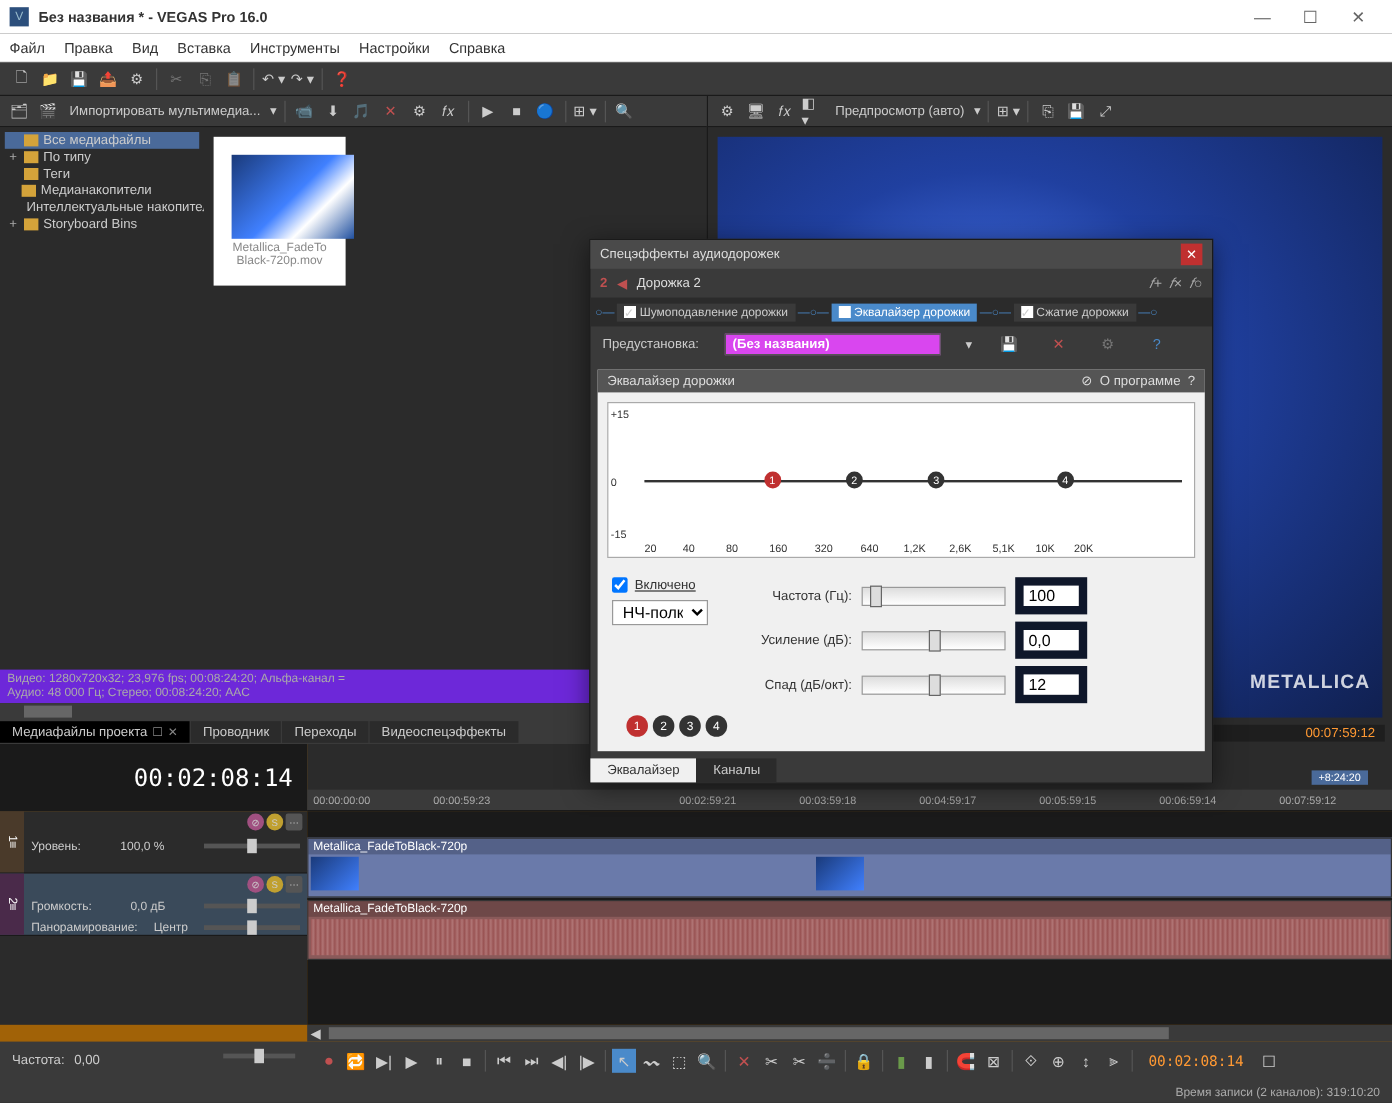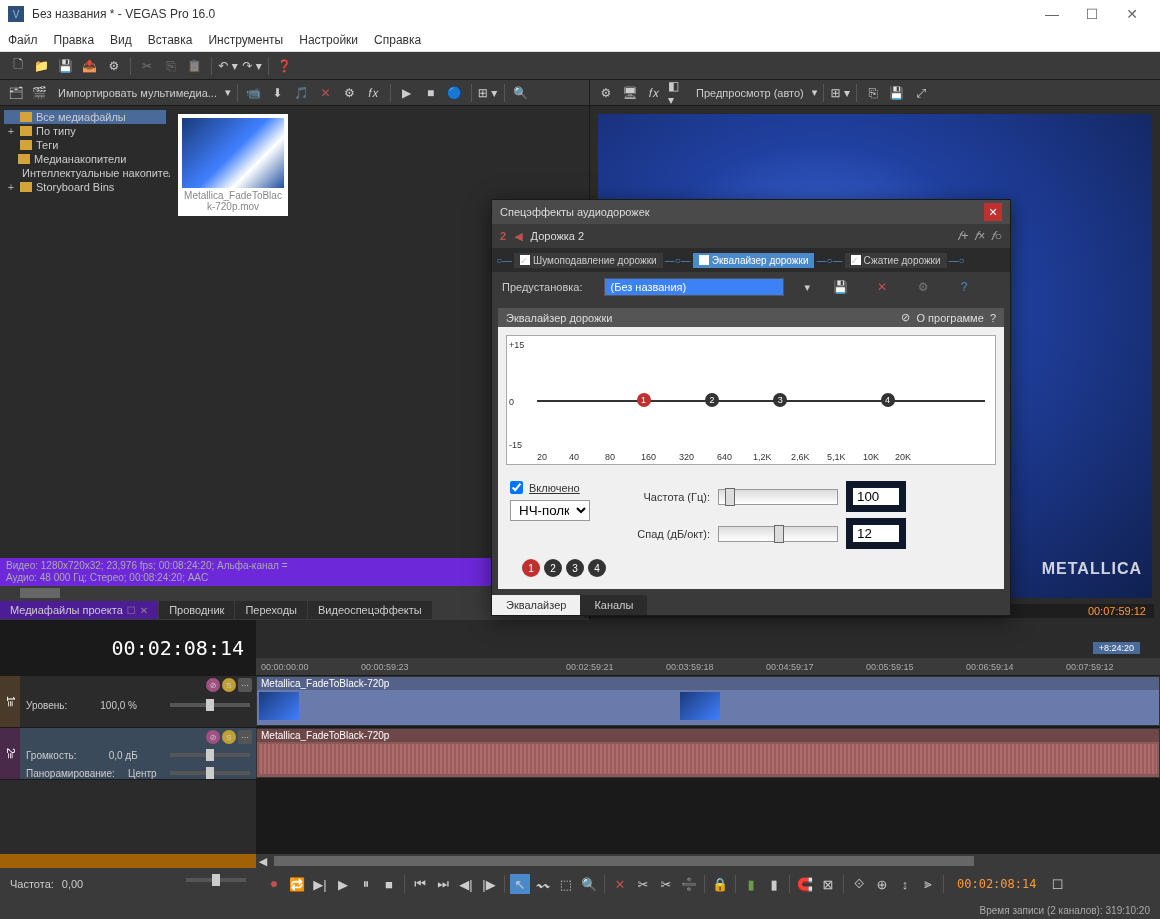--- a/index.html
+++ b/index.html
@@ -1,44 +1,44 @@
 <!DOCTYPE html>
 <html><head>
 <meta charset="utf-8">
 <style>
 * { margin: 0; padding: 0; box-sizing: border-box; font-family: 'Segoe UI', Tahoma, sans-serif; user-select: none; }
 body { background: #2b2b2b; color: #ccc; font-size: 11px; overflow: hidden; width: 1160px; height: 919px; position: relative; }
 .titlebar { background: #fff; height: 28px; display: flex; align-items: center; padding: 0 8px; color: #333; font-size: 12px; }
 .titlebar-icon { width: 16px; height: 16px; background: #2c4f7c; margin-right: 8px; display: flex; align-items: center; justify-content: center; color: #9bc; font-size: 10px; }
-.titlebar-title { flex: 1; }
+.titlebar-title { flex: 1; font-weight: bold; }
 .titlebar-btns { display: flex; gap: 0; }
 .titlebar-btn { width: 40px; height: 28px; display: flex; align-items: center; justify-content: center; color: #666; font-size: 14px; }
 .menubar { background: #fff; height: 24px; display: flex; align-items: center; padding: 0 8px; gap: 16px; color: #333; font-size: 12px; border-bottom: 1px solid #ddd; }
 .menubar-item { cursor: pointer; }
 .toolbar { background: #3a3a3a; height: 28px; display: flex; align-items: center; padding: 0 8px; gap: 4px; border-bottom: 1px solid #1a1a1a; }
 .tb-btn { width: 20px; height: 20px; display: flex; align-items: center; justify-content: center; color: #ccc; font-size: 12px; cursor: pointer; }
 .tb-sep { width: 1px; height: 18px; background: #555; margin: 0 2px; }
 .main { display: flex; height: 540px; }
 .left-panel { width: 590px; display: flex; flex-direction: column; background: #2b2b2b; border-right: 1px solid #1a1a1a; }
 .panel-toolbar { height: 26px; background: #3a3a3a; display: flex; align-items: center; padding: 0 6px; gap: 4px; font-size: 11px; border-bottom: 1px solid #1a1a1a; }
 .panel-toolbar .label { margin: 0 4px; }
 .media-area { display: flex; flex: 1; }
 .tree { width: 170px; background: #2b2b2b; padding: 4px; font-size: 11px; overflow: hidden; }
 .tree-item { display: flex; align-items: center; gap: 4px; padding: 1px 2px; white-space: nowrap; }
 .tree-item.selected { background: #4a6a9a; }
 .tree-icon { width: 12px; height: 10px; background: #d4a33a; }
 .tree-plus { width: 10px; text-align: center; color: #aaa; }
 .thumbs { flex: 1; padding: 8px; }
-.thumb { width: 110px; background: #fff; padding: 4px; }
+.thumb { width: 110px; background: #fff; padding: 15px; }
 .thumb-img { width: 102px; height: 70px; background: linear-gradient(135deg, #1a3a7a 0%, #4080ff 50%, #fff 70%, #2050a0 100%); }
 .thumb-label { font-size: 10px; color: #888; text-align: center; margin-top: 2px; word-wrap: break-word; }
 .info-bar { height: 28px; background: #6d28d9; padding: 2px 6px; font-size: 10px; color: #aaa; line-height: 12px; }
 .tabs-row { height: 20px; background: #3a3a3a; display: flex; gap: 1px; font-size: 11px; align-items: center; }
 .tab { padding: 2px 10px; background: #2b2b2b; color: #ccc; height: 18px; display: flex; align-items: center; gap: 4px; }
-.tab.active { background: #4c1d95; }
+.tab.active { background: #000000; }
 .tab-close { color: #888; font-size: 10px; }
 .right-panel { flex: 1; display: flex; flex-direction: column; background: #2b2b2b; }
 .preview { flex: 1; background: radial-gradient(ellipse at 40% 40%, #5080ff 0%, #2040a0 40%, #102050 100%); position: relative; margin: 8px; }
 .preview-logo { position: absolute; right: 10px; bottom: 20px; color: #fff; font-size: 16px; font-weight: bold; opacity: 0.8; letter-spacing: 1px; }
 .preview-time { position: absolute; right: 6px; bottom: 2px; color: #ff9933; font-size: 11px; background: rgba(0,0,0,0.3); padding: 1px 4px; }
 .timeline { background: #a16207; height: 280px; display: flex; flex-direction: column; }
 .tl-top { display: flex; height: 56px; }
 .tl-tc-box { width: 256px; background: #1a1a1a; display: flex; align-items: center; justify-content: flex-end; padding: 0 12px; }
 .tl-tc { color: #fff; font-size: 20px; font-family: 'Consolas', monospace; }
 .tl-ruler-area { flex: 1; background: #2b2b2b; position: relative; }
@@ -50,21 +50,21 @@
 .tl-header { height: 52px; border-bottom: 1px solid #1a1a1a; display: flex; }
 .tl-header-num { width: 20px; background: #4a2a4a; color: #fff; display: flex; align-items: center; justify-content: center; font-size: 10px; writing-mode: vertical-rl; }
 .tl-header-num.v { background: #4a3a2a; }
 .tl-header-body { flex: 1; padding: 4px 6px; font-size: 10px; position: relative; }
 .tl-header-row { display: flex; justify-content: space-between; align-items: center; height: 18px; }
 .tl-fader { width: 80px; height: 4px; background: #555; position: relative; }
 .tl-fader-knob { width: 8px; height: 12px; background: #ccc; position: absolute; top: -4px; left: 36px; }
 .tl-btns { position: absolute; right: 4px; top: 2px; display: flex; gap: 2px; }
 .tl-btn-sm { width: 14px; height: 14px; border-radius: 50%; font-size: 8px; display: flex; align-items: center; justify-content: center; }
 .tl-clips { flex: 1; background: #1a1a1a; position: relative; overflow: hidden; }
-.tl-clip { position: absolute; height: 50px; border: 1px solid #333; }
+.tl-clip { position: absolute; height: 50px; border: 1px solid #333; margin-top: 22px; }
 .tl-clip.video { background: #6a7aaa; top: 0; left: 0; right: 0; }
 .tl-clip.audio { background: #8a5a5a; top: 52px; left: 0; right: 0; }
 .tl-clip-label { font-size: 10px; color: #fff; padding: 1px 4px; background: rgba(0,0,0,0.2); }
 .tl-clip-wave { height: 30px; background: repeating-linear-gradient(90deg, #a05050 0px, #c08080 2px, #a05050 4px); margin: 2px; opacity: 0.7; }
 .tl-clip-thumbs { display: flex; gap: 0; height: 30px; margin: 2px; }
 .tl-clip-thumb { width: 40px; height: 28px; background: linear-gradient(135deg, #1a3a7a, #4080ff); margin-right: 1px; }
 .tl-bottom { height: 32px; background: #3a3a3a; display: flex; align-items: center; }
 .tl-freq { width: 256px; padding: 0 10px; font-size: 11px; display: flex; gap: 8px; }
 .tl-transport { flex: 1; display: flex; align-items: center; gap: 3px; padding: 0 8px; }
 .tl-transport .tb-btn { font-size: 13px; }
@@ -81,21 +81,21 @@
 .dialog-sub { height: 24px; display: flex; align-items: center; padding: 0 8px; gap: 8px; font-size: 11px; }
 .dialog-sub-track { color: #ddd; }
 .dialog-sub-fx { margin-left: auto; display: flex; gap: 6px; font-style: italic; color: #aaa; font-size: 12px; }
 .dialog-chain { height: 24px; background: #2b2b2b; display: flex; align-items: center; padding: 0 4px; gap: 2px; font-size: 10px; }
 .chain-item { display: flex; align-items: center; gap: 3px; padding: 2px 6px; background: #3a3a3a; }
 .chain-item.active { background: #4a8aca; color: #fff; }
 .chain-chk { width: 10px; height: 10px; background: #fff; }
 .chain-arrow { color: #4a8aca; font-size: 10px; }
 .dialog-preset { height: 30px; display: flex; align-items: center; padding: 0 10px; gap: 21px; font-size: 11px; }
 .preset-combo { background: #2b2b2b; border: 1px solid #555; padding: 2px 6px; width: 180px; color: #fff; }
-.preset-combo.sel { background: #3b82f6; }
+.preset-combo.sel { background: #d946ef; font-weight: bold; }
 .dialog-body { background: #f0f0f0; margin: 6px; color: #333; }
 .eq-header { background: #555; color: #ddd; padding: 3px 8px; font-size: 11px; display: flex; align-items: center; }
 .eq-header-txt { flex: 1; }
 .eq-graph { height: 130px; background: #fff; margin: 8px; border: 1px solid #aaa; position: relative; }
 .eq-yaxis { position: absolute; left: 2px; font-size: 9px; color: #333; }
 .eq-xaxis { position: absolute; bottom: 2px; font-size: 9px; color: #333; }
 .eq-line { position: absolute; top: 50%; left: 30px; right: 10px; height: 2px; background: #333; }
 .eq-node { position: absolute; top: 50%; width: 14px; height: 14px; border-radius: 50%; background: #333; color: #fff; font-size: 9px; display: flex; align-items: center; justify-content: center; transform: translate(-50%, -50%); }
 .eq-node.active { background: #c03030; }
 .eq-controls { padding: 8px 12px; font-size: 11px; }
@@ -470,20 +470,27 @@
         </div>
         <div style="flex:1">
           <div class="eq-row">
               <span class="eq-lbl">Частота (Гц):</span>
               <div class="eq-slider">
                 <div class="eq-slider-knob" style="left:6px"></div>
               </div>
               <input class="eq-input" value="100" style="">
             </div>
           <div class="eq-row">
+              <span class="eq-lbl">Усиление (дБ):</span>
+              <div class="eq-slider">
+                <div class="eq-slider-knob" style="left:55px"></div>
+              </div>
+              <input class="eq-input" value="0,0" style="">
+            </div>
+          <div class="eq-row">
               <span class="eq-lbl">Спад (дБ/окт):</span>
               <div class="eq-slider">
                 <div class="eq-slider-knob" style="left:55px"></div>
               </div>
               <input class="eq-input" value="12" style="">
             </div>
         </div>
       </div>
       <div class="eq-band-tabs">
         <div class="eq-band-tab active">1</div>

